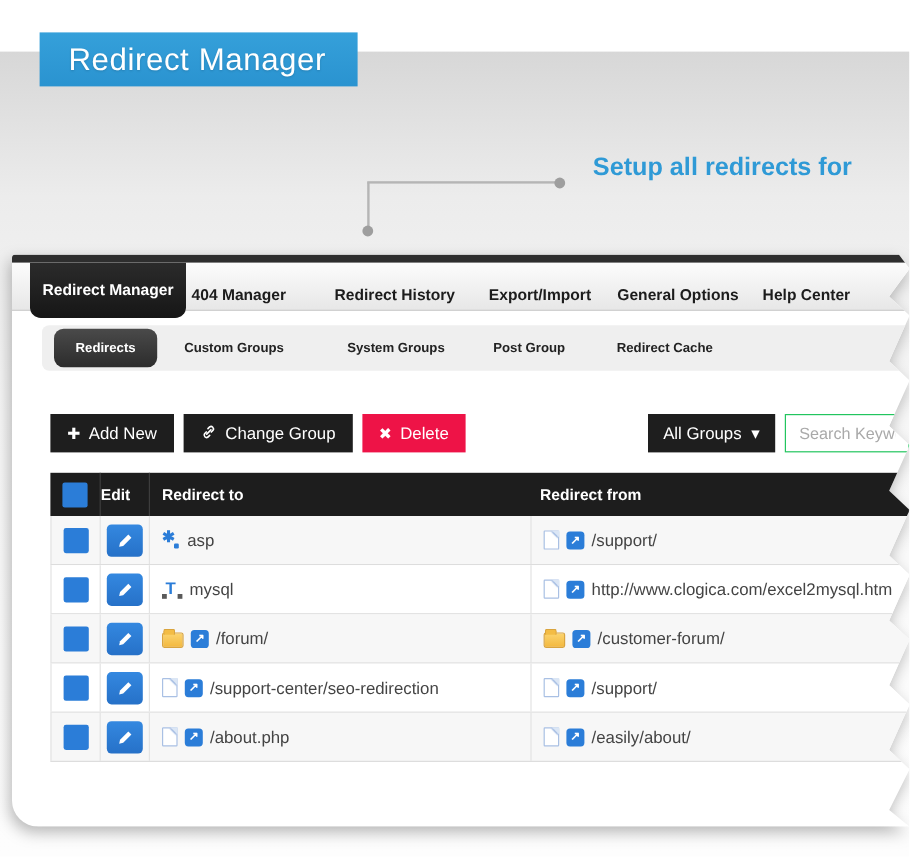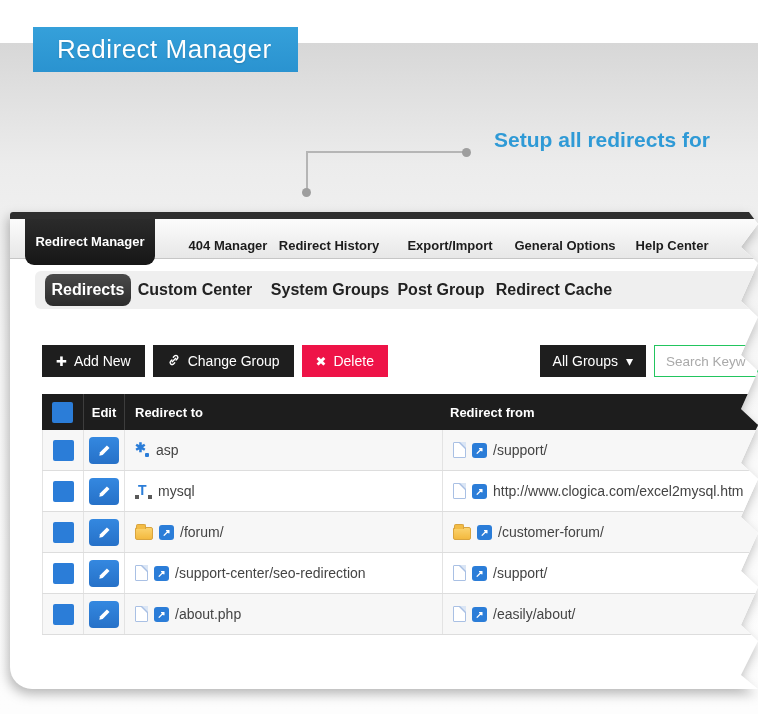--- a/index.html
+++ b/index.html
@@ -36,27 +36,27 @@
       731px 143px,748px 159px,731px 197px,748px 213px,731px 251px,748px 267px,731px 305px,
       748px 321px,731px 359px,748px 375px,731px 413px,748px 429px,731px 463px,748px 477px,0 477px); }
 
   .topstrip { position:absolute; left:0; top:0; right:0; height:7px; background:#2e2e2e; border-radius:3px 0 0 0; }
   .tabbar { position:absolute; left:0; top:7px; right:0; height:40px;
     background:linear-gradient(180deg,#fcfcfc,#e7e7e7); border-bottom:1px solid #c6c6c6; }
   .tab { position:absolute; top:7px; height:40px; line-height:40px; text-align:center;
     font-size:13px; font-weight:700; color:#1c1c1c; width:130px; cursor:pointer; }
   .tab.active { top:0; height:46px; left:15px; line-height:46px; color:#fff;
     background:linear-gradient(180deg,#2b2b2b,#161616); border-radius:0 0 9px 9px; z-index:2; }
-  .tab.t1 { left:153px; } .tab.t2 { left:254px; } .tab.t3 { left:375px; }
+  .tab.t1 { left:124px; } .tab.t2 { left:254px; } .tab.t3 { left:375px; }
   .tab.t4 { left:490px; } .tab.t5 { left:597px; }
 
   .subtabs { position:absolute; left:25px; top:59px; right:0; height:38px;
     background:#efefef; border-radius:6px 0 0 6px; }
   .subtab { position:absolute; top:0; height:38px; line-height:38px; text-align:center;
-    font-size:16px; font-weight:700; color:#222; width:130px; cursor:pointer; }
+    font-size:11px; font-weight:700; color:#222; width:130px; cursor:pointer; }
   .subtab.active { left:10px; top:3px; height:32px; line-height:32px; width:86px;
     background:linear-gradient(180deg,#4a4a4a,#2c2c2c); color:#fff; border-radius:8px; }
   .subtab.s1 { left:95px; } .subtab.s2 { left:230px; } .subtab.s3 { left:341px; } .subtab.s4 { left:454px; }
 
   .toolbar { position:absolute; left:32px; top:133px; right:0; height:32px; display:flex; gap:8px; }
   .btn { height:32px; display:flex; align-items:center; gap:7px; padding:0 14px;
     background:#1e1e1e; color:#fff; font-size:14px; border:none; cursor:pointer; }
   .btn .glyph { font-size:13px; line-height:1; }
   .btn.danger { background:#ee1347; }
   .group-filter { margin-left:auto; height:32px; background:#1e1e1e; color:#fff; font-size:14px;
@@ -128,21 +128,21 @@
         <div class="tab active">Redirect Manager</div>
         <div class="tab t1">404 Manager</div>
         <div class="tab t2">Redirect History</div>
         <div class="tab t3">Export/Import</div>
         <div class="tab t4">General Options</div>
         <div class="tab t5">Help Center</div>
       </div>
 
       <div class="subtabs">
         <div class="subtab active">Redirects</div>
-        <div class="subtab s1">Custom Center</div>
+        <div class="subtab s1">Custom Groups</div>
         <div class="subtab s2">System Groups</div>
         <div class="subtab s3">Post Group</div>
         <div class="subtab s4">Redirect Cache</div>
       </div>
 
       <div class="toolbar">
         <button class="btn">
           <span class="glyph">✚</span>
           <span>Add New</span>
         </button>
@@ -165,21 +165,21 @@
           <span>▾</span>
         </div>
         <input class="search-input" type="text" placeholder="Search Keywords" style="">
       </div>
 
       <div class="rtable">
         <div class="thead">
           <div class="th c-check">
             <span class="checkbox"></span>
           </div>
-          <div class="th c-edit" style="justify-content:center;">
+          <div class="th c-edit" style="justify-content:flex-start;">
             <span>Edit</span>
           </div>
           <div class="th c-to">
             <span>Redirect to</span>
           </div>
           <div class="th c-from">
             <span>Redirect from</span>
           </div>
         </div>
         <div id="table-body">

